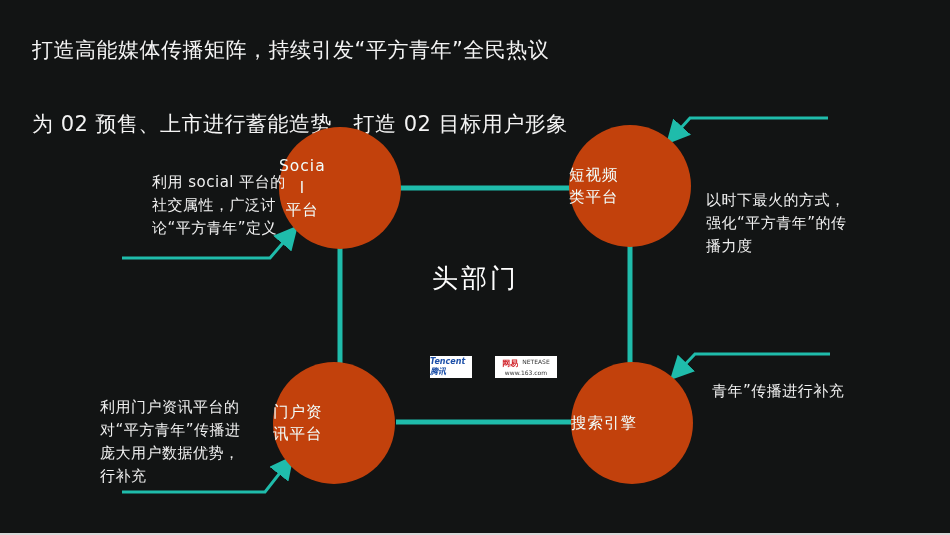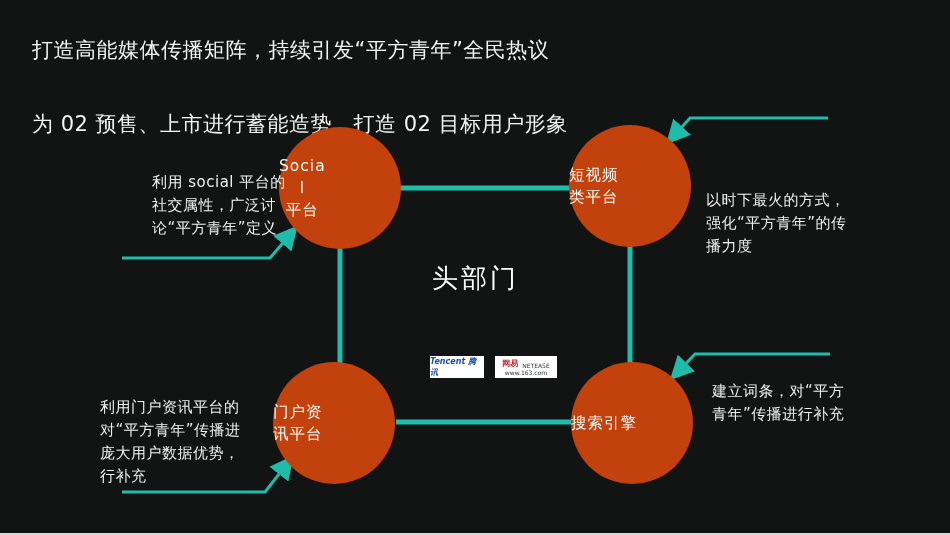--- a/index.html
+++ b/index.html
@@ -31,28 +31,28 @@
     }
     .center-title {
       position: absolute; left: 432px; top: 255px; width: 130px;
       font-size: 26px; line-height: 47px; color: #ffffff; letter-spacing: 3px;
     }
     .logo {
       position: absolute; background: #ffffff; height: 22px; top: 356px;
       display: flex; align-items: center; justify-content: center;
     }
     .logo-tencent {
-      left: 430px; width: 54px;
+      left: 430px; width: 42px;
       font-size: 8px; color: #1c4fa8; font-style: italic; font-weight: bold;
     }
     .logo-netease {
       left: 495px; width: 62px; flex-direction: column;
       font-size: 6px; color: #333;
     }
-    .logo-netease .ne-top { display: flex; gap: 4px; align-items: flex-end; }
+    .logo-netease .ne-top { display: flex; gap: 4px; align-items: flex-start; }
     .logo-netease .ne-cn { color: #d2232a; font-size: 8px; font-weight: bold; }
     .bottom-bar { position: absolute; left: 0; bottom: 0; width: 950px; height: 2px; background: #d8d8d8; }
   </style>
 </head>
 <body>
 
 <div class="headline" id="hl1">打造高能媒体传播矩阵，持续引发“平方青年”全民热议</div>
 <div class="headline" id="hl2">为 02 预售、上市进行蓄能造势，打造 02 目标用户形象</div>
 
 <svg class="lines" width="950" height="535">
@@ -126,17 +126,16 @@
   <div>强化“平方青年”的传</div>
   <div>播力度</div>
 </div>
 <div class="note" style="left:100px; top:396px;">
   <div>利用门户资讯平台的</div>
   <div>对“平方青年”传播进</div>
   <div>庞大用户数据优势，</div>
   <div>行补充</div>
 </div>
 <div class="note" style="left:712px; top:380px;">
-  <div>建立词条，对“平方</div>
   <div>青年”传播进行补充</div>
 </div>
 
 <div class="bottom-bar"></div>
 
 </body></html>

